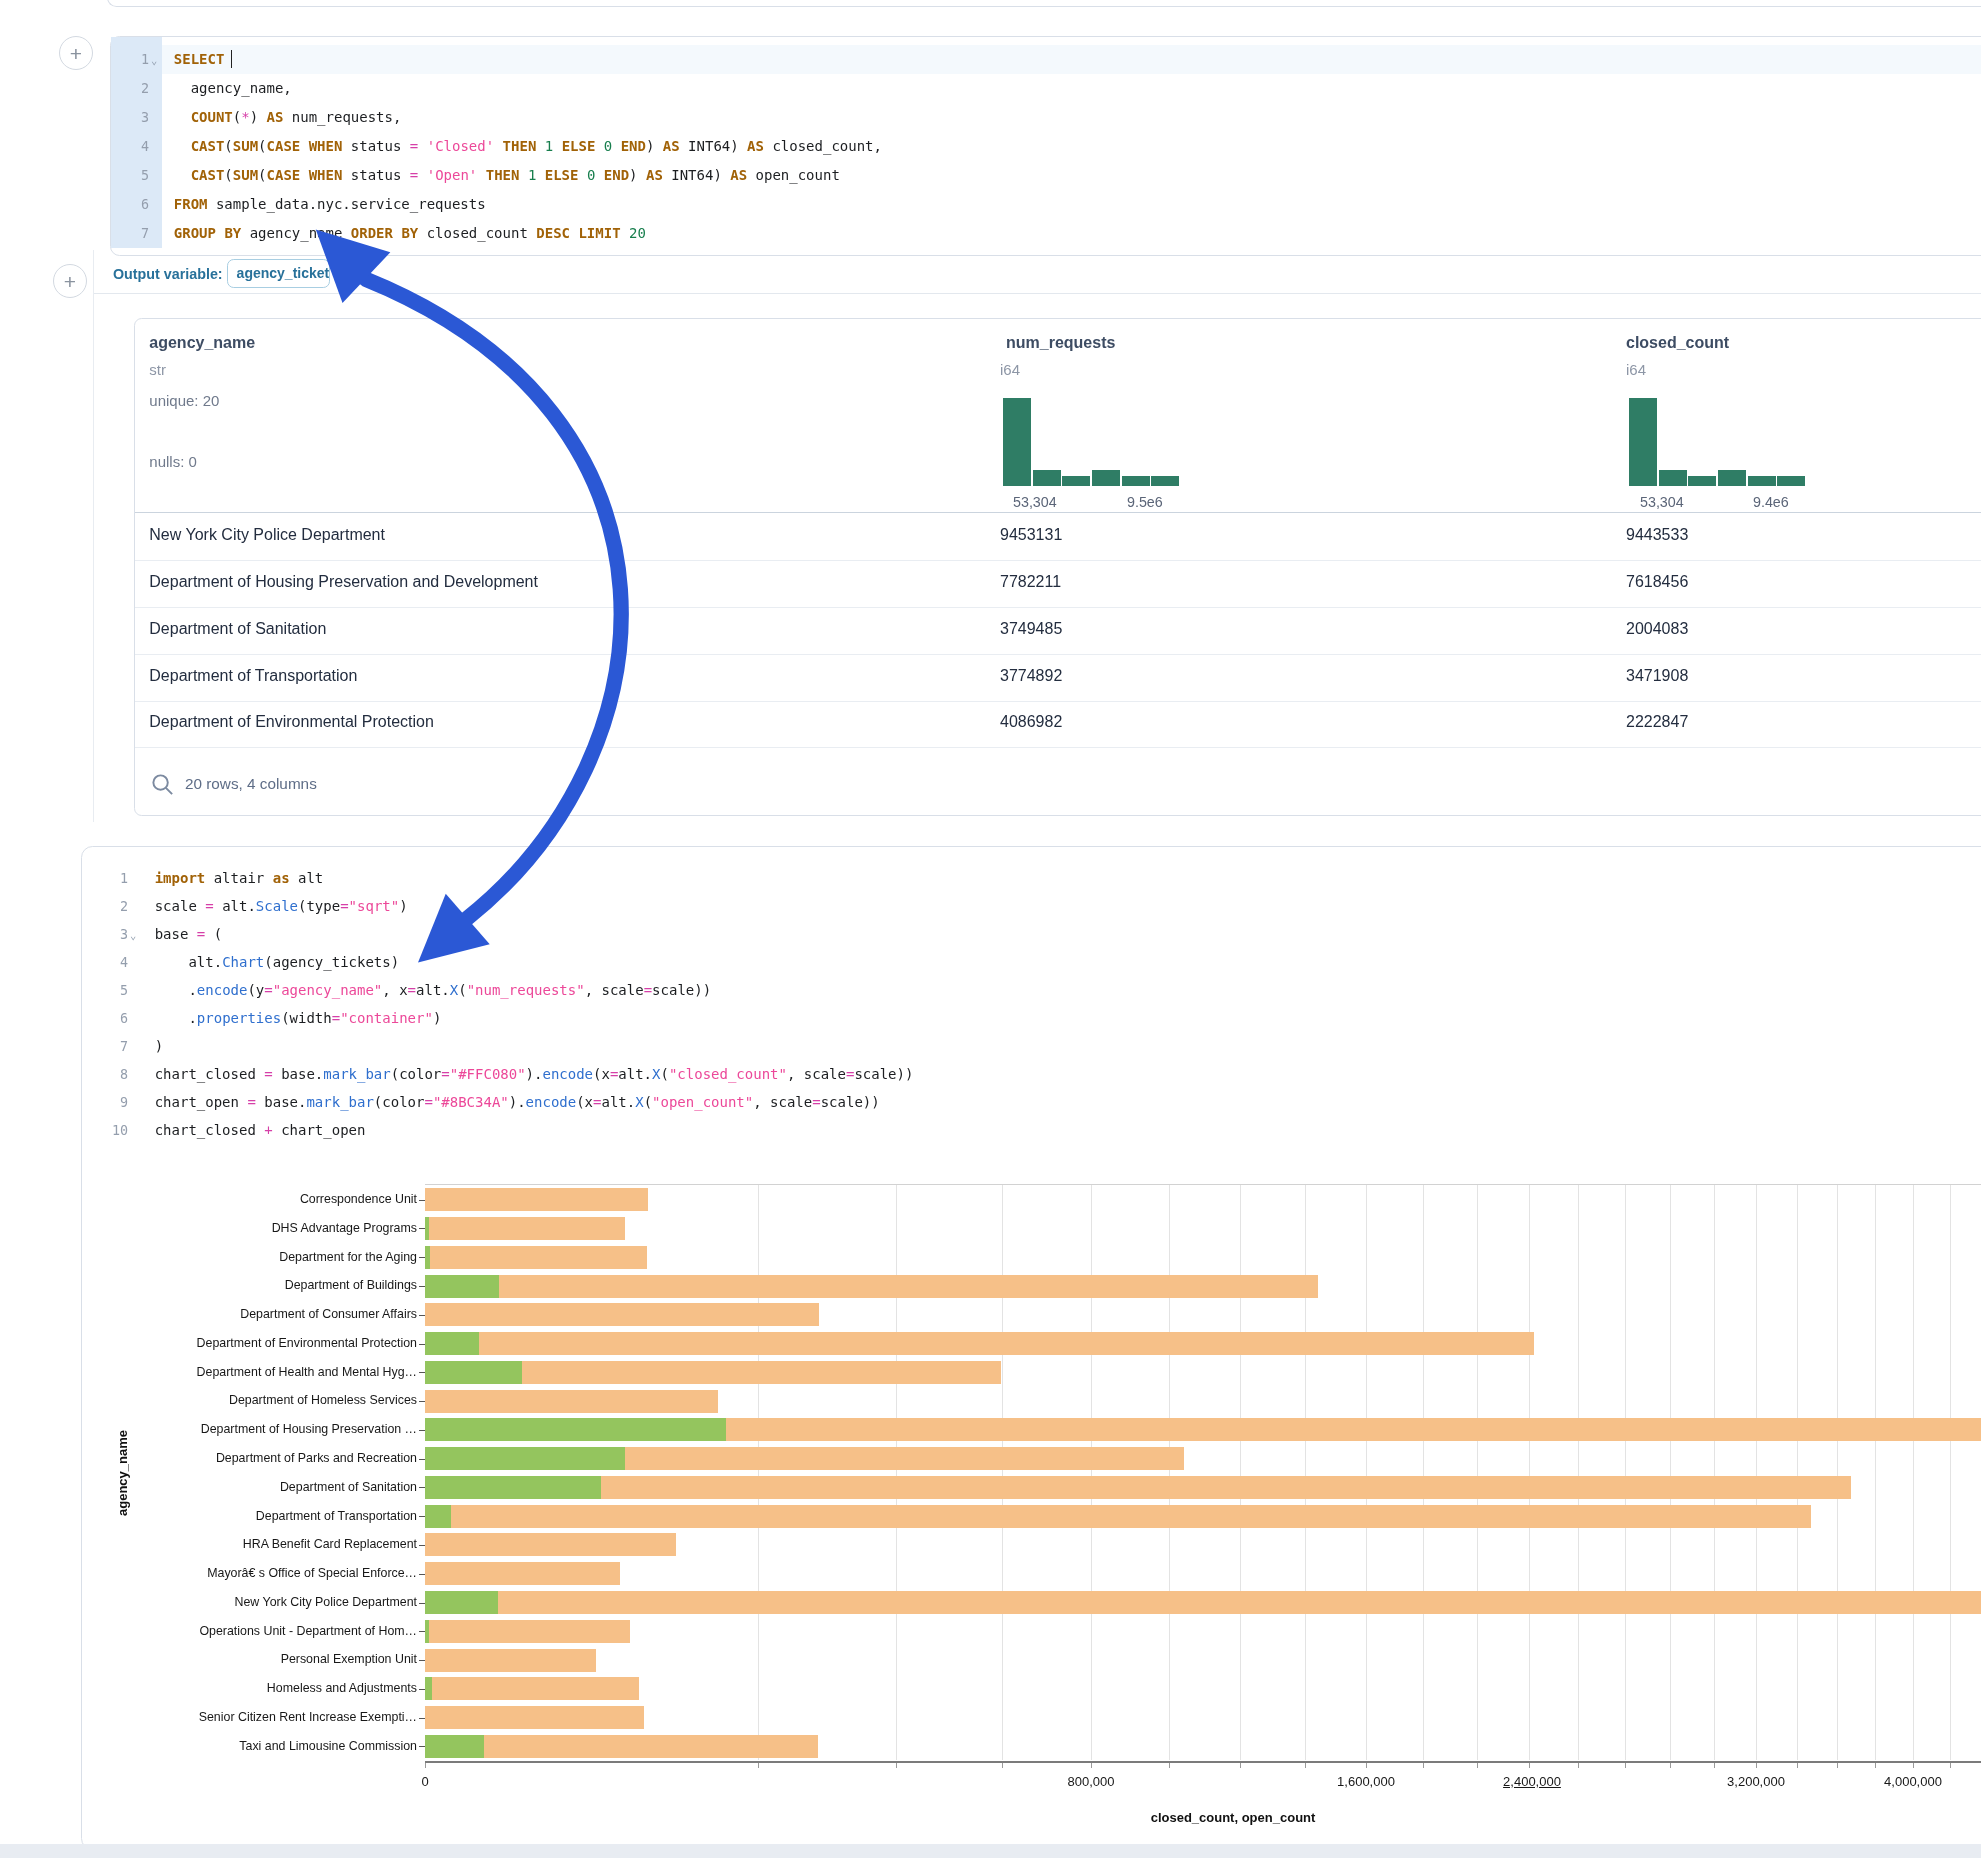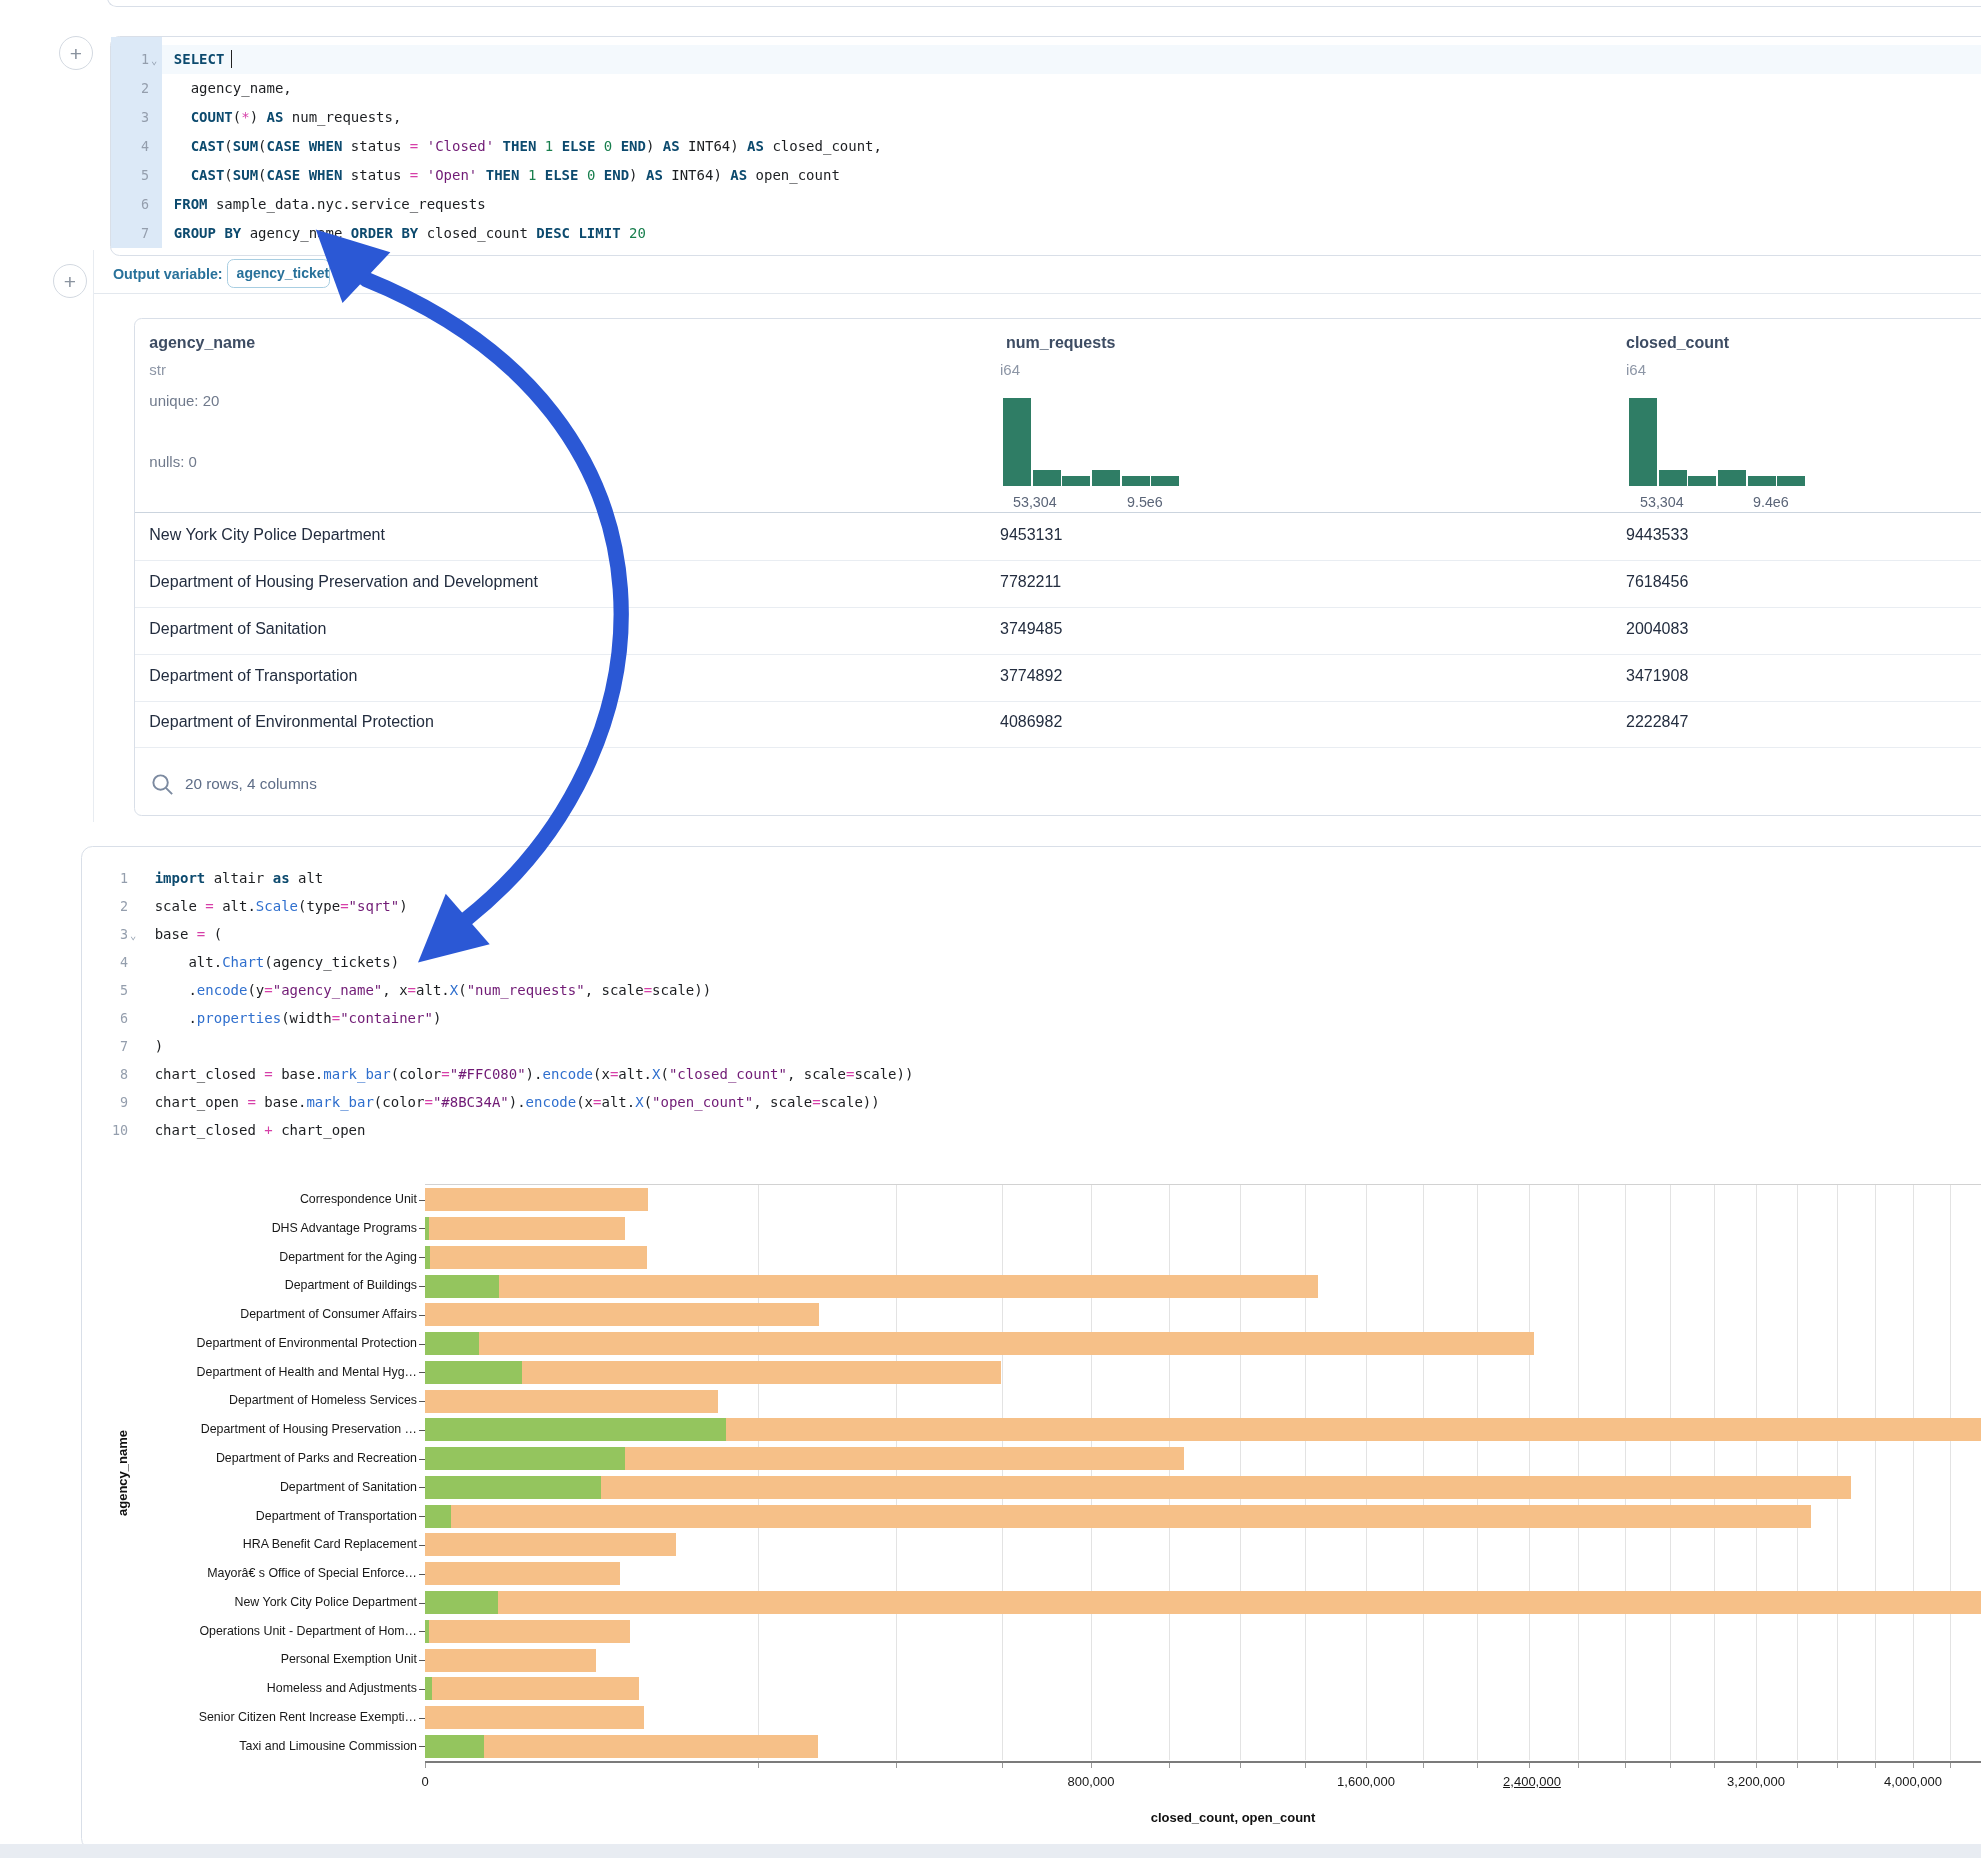--- a/index.html
+++ b/index.html
@@ -23,23 +23,23 @@
   .cl{display:flex;align-items:center;height:29px;}
   .py .cl{height:28px;}
   .cl .gut{flex:0 0 auto;text-align:right;color:#949ead;font-size:13.4px;position:relative;}
   .sql .cl .gut{width:38px;padding-right:12.4px;}
   .py  .cl .gut{width:46px;padding-right:14.3px;}
   .cl .src{padding-left:12.4px;white-space:pre;}
   .cl.active{background:#f4f9fd;}
   .cl.active .gutbg{position:absolute;left:0;top:0;height:100%;background:#dce9f7;}
   .sql .cl.active .gutbg{width:51px;}
   .chev{position:absolute;font-size:10.5px;color:#93a0b0;margin-left:1.9px;top:2.9px;}
-  .tok-k{color:#0c4a6e;font-weight:bold;}
+  .tok-k{color:#a16207;font-weight:bold;}
   .tok-o{color:#d63fa8;}
-  .tok-s{color:#701a75;}
+  .tok-s{color:#ec4899;}
   .tok-n{color:#177e4d;}
   .tok-f{color:#2f6fce;}
   .tok-t{color:#1c1e21;}
   .caret{display:inline-block;width:1.4px;height:18px;background:#222;vertical-align:-3.8px;margin-left:6.7px;}
   
   .out-label{position:absolute;left:113px;top:266px;font-size:14.3px;font-weight:bold;color:#28719a;}
   .chip{position:absolute;left:227px;top:259px;width:103px;height:29px;border:1.4px solid #a8cee2;
     border-radius:6.7px;background:#fff;overflow:hidden;white-space:nowrap;box-sizing:border-box;
     padding:4.8px 0 0 8.6px;font-size:14px;font-weight:bold;color:#28719a;}
   .divider-h{position:absolute;left:93px;top:293px;width:1889px;height:0;border-top:1px solid #e3e8ee;}

